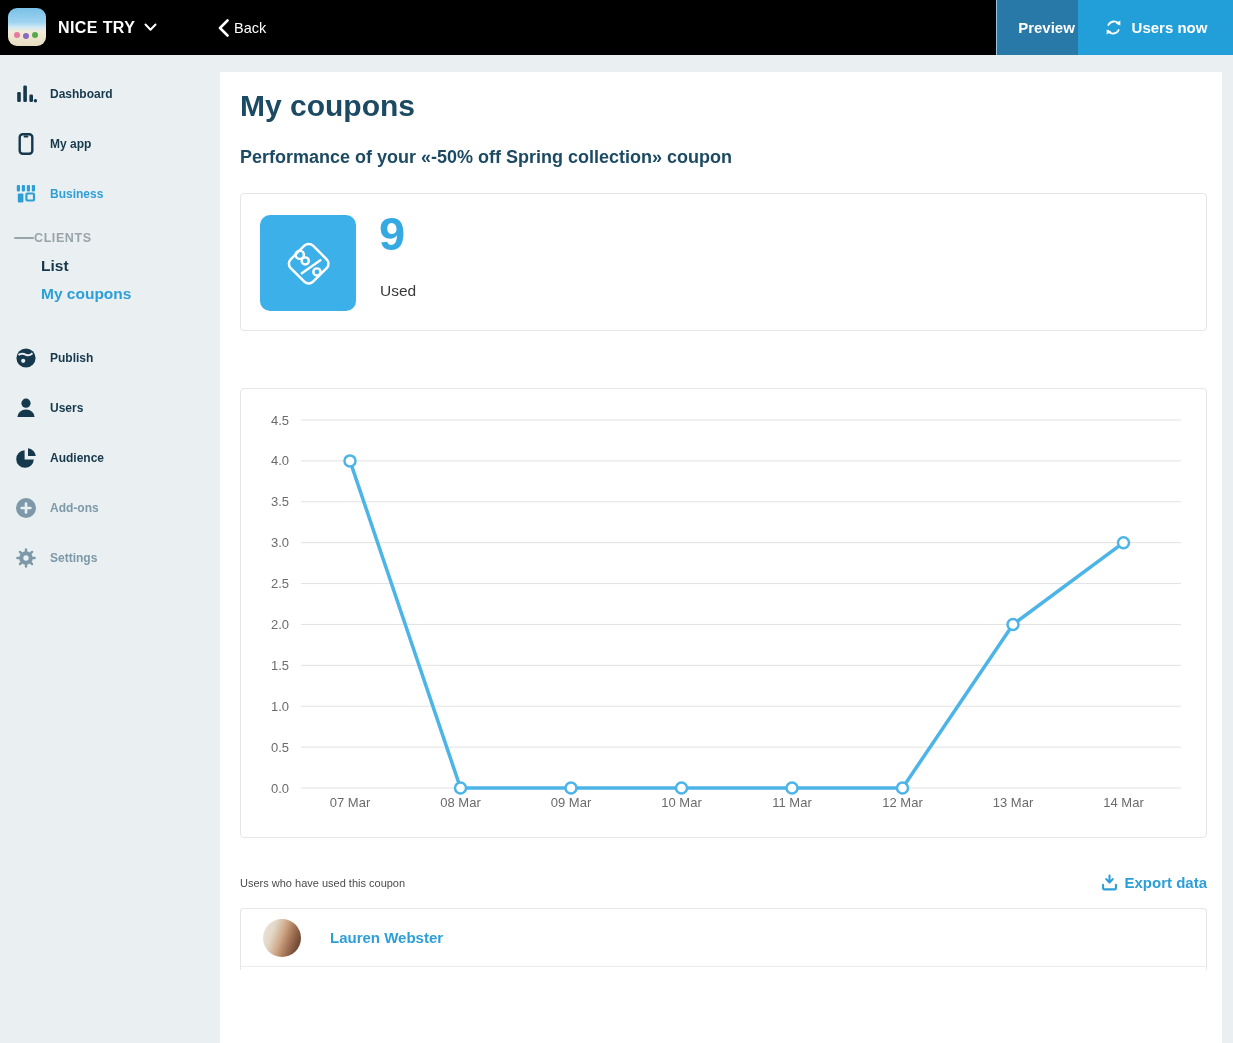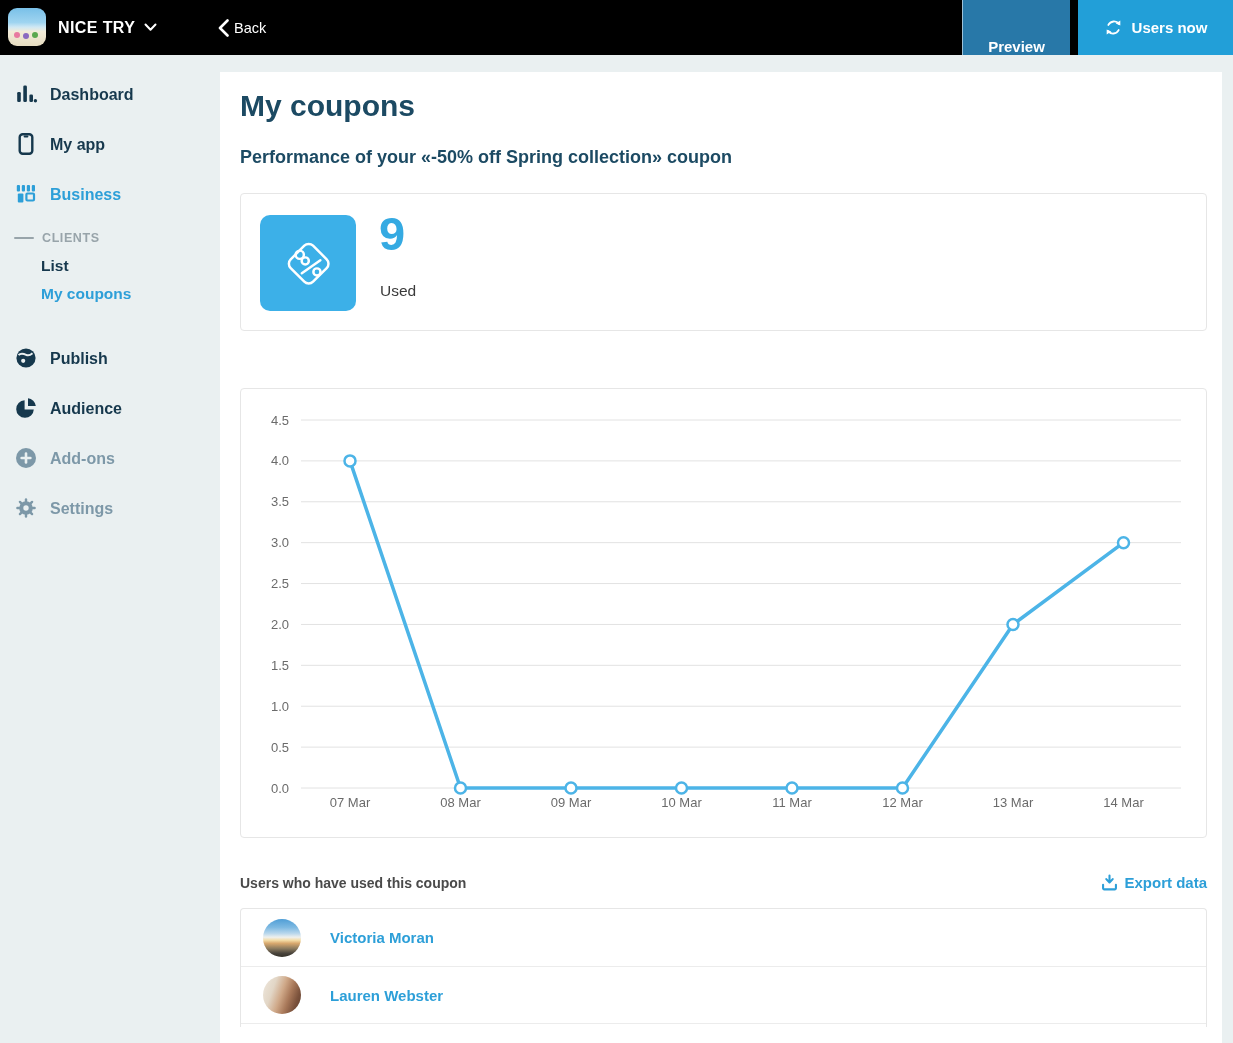--- a/index.html
+++ b/index.html
@@ -11,34 +11,34 @@
   .logo { position:absolute; left:8px; top:8px; width:38px; height:38px; border-radius:9px;
           background:linear-gradient(to bottom,#79c0e8 0%,#9fd4f0 38%,#cfe8f4 50%,#f2ecd9 62%,#e6dcc0 100%); cursor:pointer; }
   .logo::after { content:""; position:absolute; left:6px; bottom:8px; width:6px; height:6px; border-radius:50%;
           background:#e87aa0; box-shadow:9px 1px 0 #8a6ac0, 18px 0 0 #5aa84e; }
   .app-switch { position:absolute; left:58px; top:0; height:55px; display:flex; align-items:center; gap:9px;
           color:#fff; font-weight:bold; font-size:16px; letter-spacing:.4px; cursor:pointer; }
   .back { position:absolute; left:218px; top:0; height:55px; display:flex; align-items:center; gap:5px;
           color:#fff; font-size:14.5px; cursor:pointer; }
   .tb-btn { position:absolute; top:0; height:55px; display:flex; align-items:center; justify-content:center;
           gap:9px; color:#fff; font-weight:bold; font-size:15px; cursor:pointer; }
-  .preview-btn { left:962px; width:108px; background:#2878a8; border-left:1px solid rgba(255,255,255,.55);align-items:flex-end; }
+  .preview-btn { left:996px; width:100px; background:#2878a8; border-left:1px solid rgba(255,255,255,.55); }
   .update-btn { left:1078px; width:155px; background:#229fd8; }
 
   
   .sidebar { position:absolute; left:0; top:55px; width:220px; bottom:0; background:#eaf0f1; padding-top:14px; }
   .side-item { display:flex; align-items:center; gap:12px; height:50px; padding-left:13px; cursor:pointer; }
   .side-item .ic { width:25px; height:25px; display:flex; align-items:center; justify-content:center; flex:0 0 25px; }
-  .side-label { font-size:16px; font-weight:bold; color:#16384d; max-width:140px; line-height:21px; }
+  .side-label { font-size:12px; font-weight:bold; color:#16384d; max-width:140px; line-height:21px; }
   .side-item .fill { fill:#16384d; } .side-item .stroke { stroke:#16384d; fill:none; }
   .side-item.active .side-label { color:#2d9fd8; }
   .side-item.active .fill { fill:#2d9fd8; } .side-item.active .stroke { stroke:#2d9fd8; }
   .side-item.muted .side-label { color:#7d98a8; }
   .side-item.muted .fill { fill:#7d98a8; }
-  .side-group { display:flex; align-items:center; gap:8px; height:26px; padding-left:14px; margin-top:6px; }
+  .side-group { display:flex; align-items:center; gap:0; height:26px; padding-left:14px; margin-top:6px; }
   .dash { width:20px; height:2px; background:#98a4aa; border-radius:1px; }
   .group-label { font-size:12.5px; font-weight:bold; color:#98a4aa; letter-spacing:.6px; }
   .side-sub { display:flex; align-items:center; min-height:28px; padding:3px 0 3px 41px; cursor:pointer; }
   .side-sub .side-label { font-size:15.5px; }
   .side-sub.active .side-label { color:#2d9fd8; }
   .gap-pub { margin-top:26px; }
 
   
   .main { position:absolute; left:220px; top:55px; right:0; bottom:0; background:#eaf0f1; }
   .content { position:absolute; left:0; top:17px; right:11px; bottom:0; background:#fff; padding:0 15px 0 20px; }
@@ -49,21 +49,21 @@
   .stat-card { margin-top:25px; height:138px; position:relative; }
   .stat-icon { position:absolute; left:19px; top:21px; width:96px; height:96px; border-radius:10px;
                background:#3cb0e8; display:flex; align-items:center; justify-content:center; }
   .stat-value { position:absolute; left:138px; top:12px; font-size:47px; font-weight:bold; color:#35aae2; }
   .stat-label { position:absolute; left:139px; top:88px; font-size:15.5px; color:#3a3a3a; }
 
   .chart-card { margin-top:57px; height:450px; overflow:hidden; }
   .chart-card svg { display:block; width:965px; height:448px; }
 
   .users-head { margin-top:36px; display:flex; align-items:center; justify-content:space-between; }
-  .users-heading { font-size:14px; font-weight:bold; color:#4a4a4a; }
+  .users-heading { font-size:11px; font-weight:normal; color:#4a4a4a; }
   .export-link { display:flex; align-items:center; gap:6px; font-size:15px; font-weight:bold;
                  color:#2d9fd8; cursor:pointer; }
 
   .users-card { margin-top:17px; border-radius:4px 4px 0 0; border-bottom:none; }
   .user-row { display:flex; align-items:center; height:57px; padding-left:22px; gap:29px; cursor:pointer; }
   .user-row + .user-row, .row-stub { border-top:1px solid #ececec; }
   .row-stub { height:4px; }
   .avatar { width:38px; height:38px; border-radius:50%; flex:0 0 38px; }
   .avatar-0 { background:linear-gradient(to bottom,#4f9ed6 0%,#7db9e2 22%,#b9d7ec 38%,#eef0ee 48%,#f3dca6 56%,#d9a96e 64%,#8a7a5e 78%,#4a443c 90%,#353128 100%); }
   .avatar-1 { background:linear-gradient(110deg,#efe9df 0%,#e2d6c6 28%,#cfa888 48%,#a9795a 65%,#7b523c 82%,#5a3c2c 100%); }
@@ -157,20 +157,29 @@
     <span class="ic">
       <svg width="24" height="24" viewBox="0 0 24 24">
         <circle class="fill" cx="12" cy="12" r="9.6"></circle>
         <path d="M4.5 9 c3-2.6 5.5-1.2 8 0 c2.2 1 4.2-.2 6-1.8" stroke="#eaf0f1" stroke-width="2" fill="none"></path>
         <circle cx="9.2" cy="14.8" r="2.1" fill="#eaf0f1"></circle>
       </svg>
     </span>
     <span class="side-label">Publish</span>
   </div>
 
+  <div class="side-item">
+    <span class="ic">
+      <svg width="24" height="24" viewBox="0 0 24 24">
+        <circle class="fill" cx="12" cy="7.2" r="4.6"></circle>
+        <path class="fill" d="M3.4 21 a8.6 7.6 0 0 1 17.2 0 z"></path>
+      </svg>
+    </span>
+    <span class="side-label">Users</span>
+  </div>
 
   <div class="side-item">
     <span class="ic">
       <svg width="24" height="24" viewBox="0 0 24 24">
         <path class="fill" d="M10.6 4.2 A8.8 8.8 0 1 0 19.8 13.4 L10.6 13.4 Z"></path>
         <path class="fill" d="M14 2.2 A9 9 0 0 1 21.8 10 L14 10 Z"></path>
       </svg>
     </span>
     <span class="side-label">Audience</span>
   </div>
@@ -277,24 +286,20 @@
         <svg width="17" height="17" viewBox="0 0 18 18">
           <path d="M9 1.5 v7.2 M5.6 5.4 L9 9 L12.4 5.4" stroke="#2d9fd8" stroke-width="2.2" fill="none" stroke-linecap="round" stroke-linejoin="round"></path>
           <path d="M2.2 11.5 v3.6 a1.2 1.2 0 0 0 1.2 1.2 h11.2 a1.2 1.2 0 0 0 1.2 -1.2 v-3.6" stroke="#2d9fd8" stroke-width="2.2" fill="none" stroke-linecap="round"></path>
         </svg>
         <span>Export data</span>
       </span>
     </div>
 
     <div class="card users-card">
       <div class="user-row">
-        <span class="avatar avatar-0"></span>
-        <span class="user-name">Victoria Moran</span>
-      </div>
-      <div class="user-row">
         <span class="avatar avatar-1"></span>
         <span class="user-name">Lauren Webster</span>
       </div>
       <div class="row-stub"></div>
     </div>
 
   </div>
 </div>
 
 </body></html>

